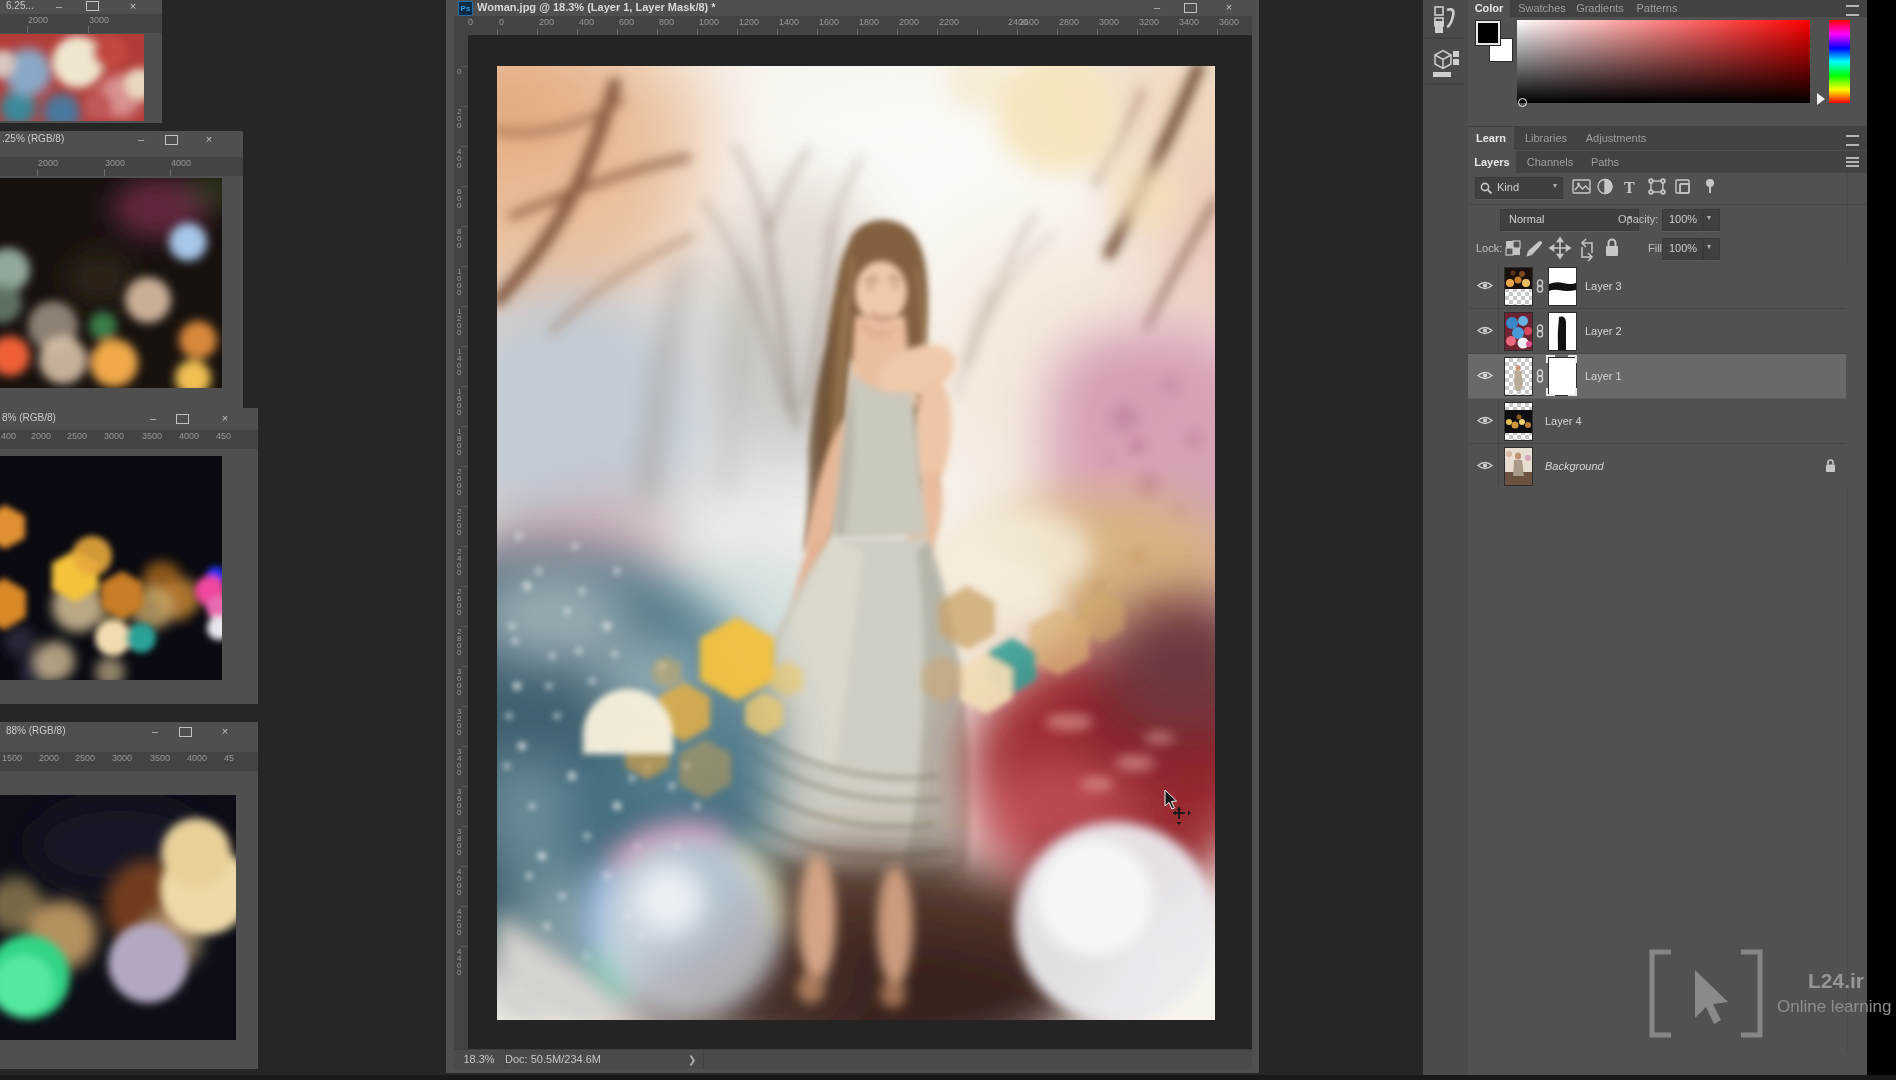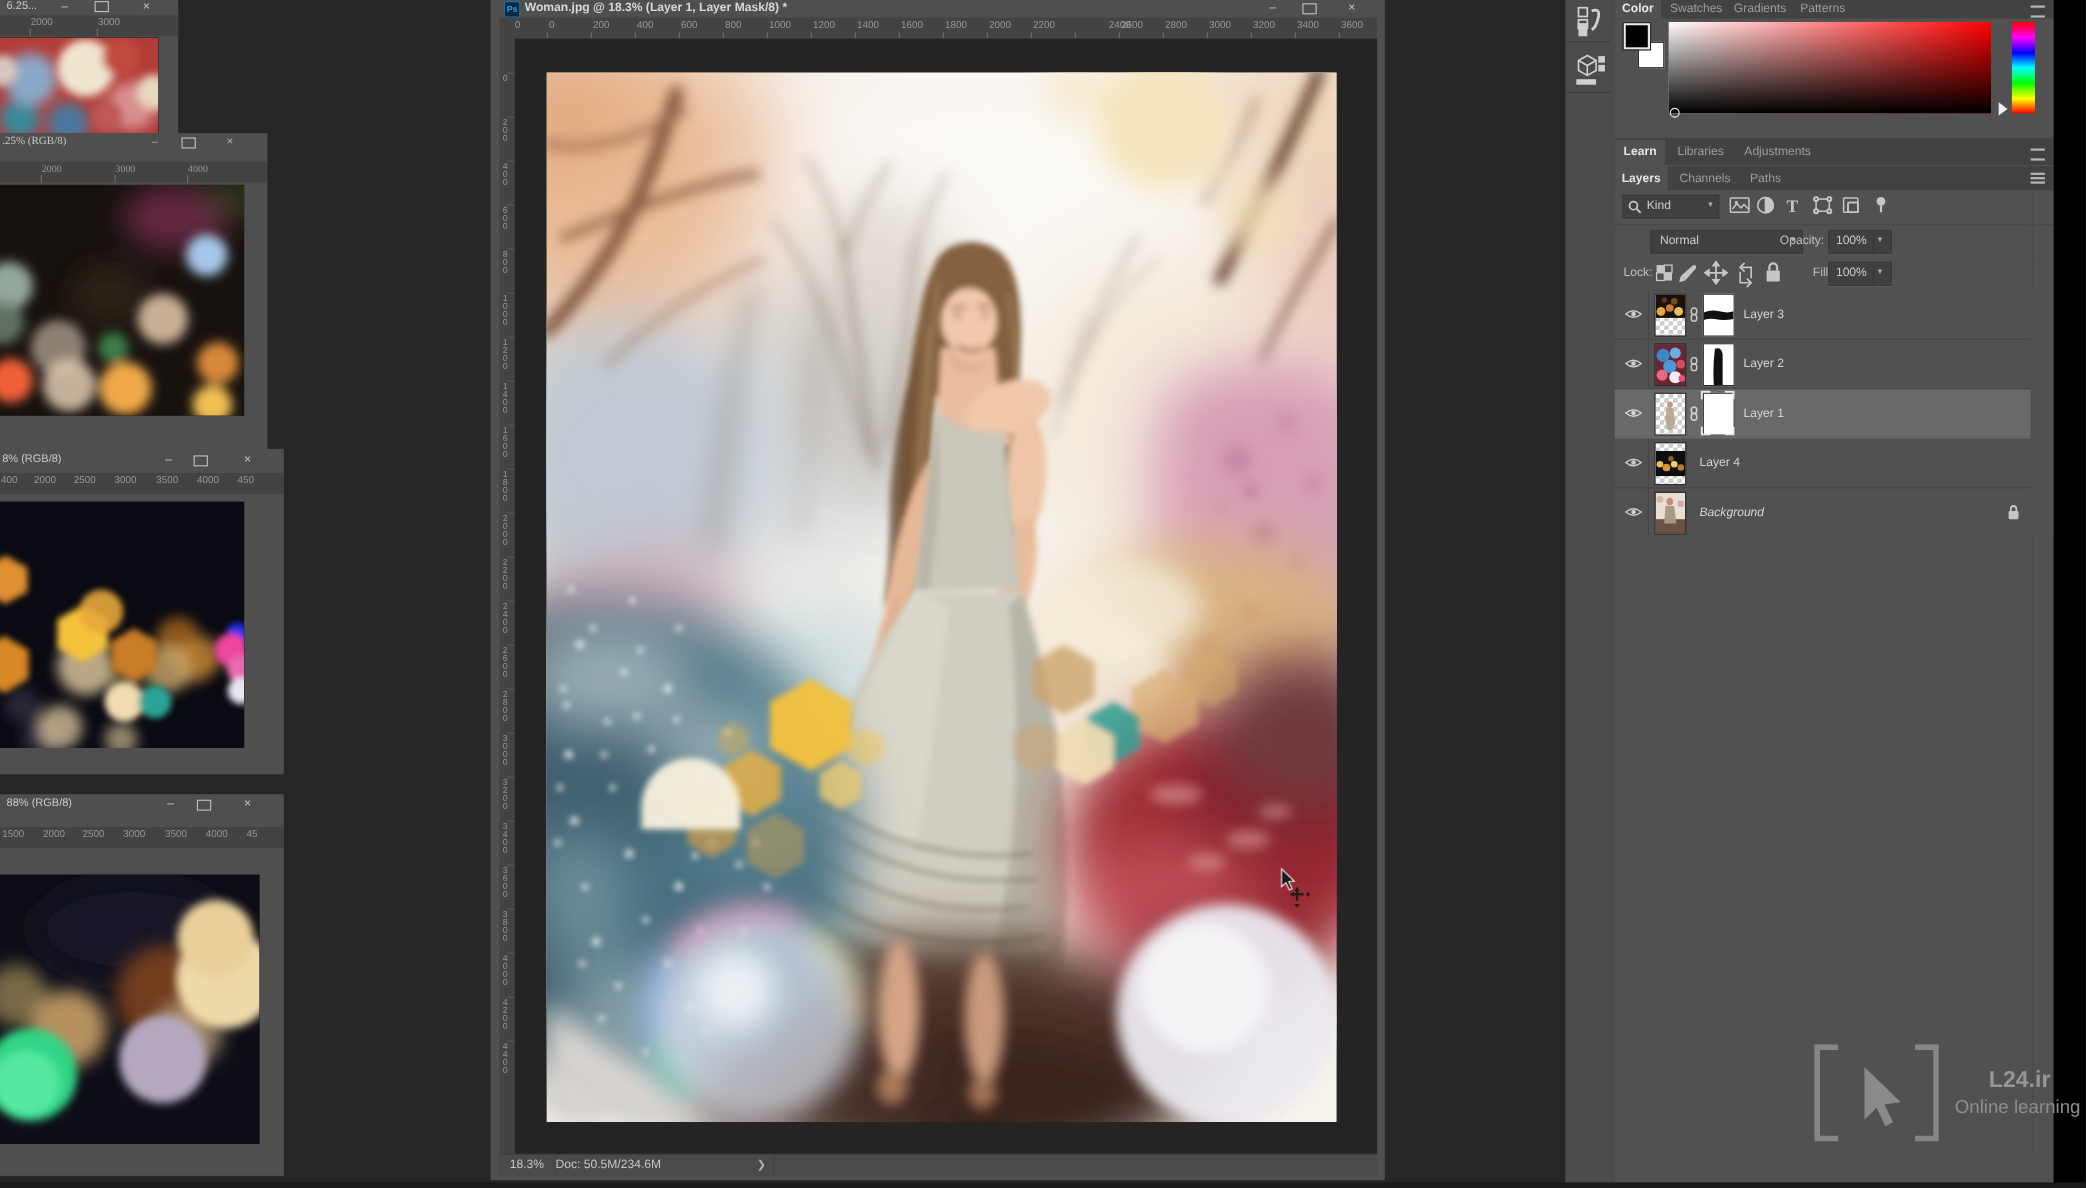--- a/index.html
+++ b/index.html
@@ -59,21 +59,21 @@
         <circle cx="78" cy="28" r="26" fill="#f0e6d0"></circle>
         <circle cx="110" cy="18" r="17" fill="#c24a40"></circle>
         <circle cx="140" cy="50" r="16" fill="#e8d8c0"></circle>
         <circle cx="97" cy="72" r="14" fill="#c05858"></circle>
         <circle cx="2" cy="30" r="14" fill="#d8c8c0"></circle>
       </g>
     </svg>
   </div>
 </div>
 
-<div class="win" id="w2" style="left:0;top:121px;width:243px;height:304px;font-family:Liberation Serif, serif;">
+<div class="win" id="w2" style="left:0;top:131px;width:243px;height:304px;">
   <div class="tbar" style="height:16px;">
       <span style="position:absolute;left:2px;top:2px;">.25% (RGB/8)</span>
     </div>
   <div class="tbtn" style="left:134px;top:2px;width:14px;">–</div>
   <div class="tbtn" style="left:165px;top:4px;width:11px;height:8px;border:1px solid #c2c2c2;font-size:0;"></div>
   <div class="tbtn" style="left:203px;top:2px;width:12px;">×</div>
   <div class="ruler" style="left:0;top:26px;width:243px;height:19px;">
     <span class="rlab" style="left:38px;">2000</span>
       <span class="rlab" style="left:105px;">3000</span>
       <span class="rlab" style="left:171px;">4000</span>

